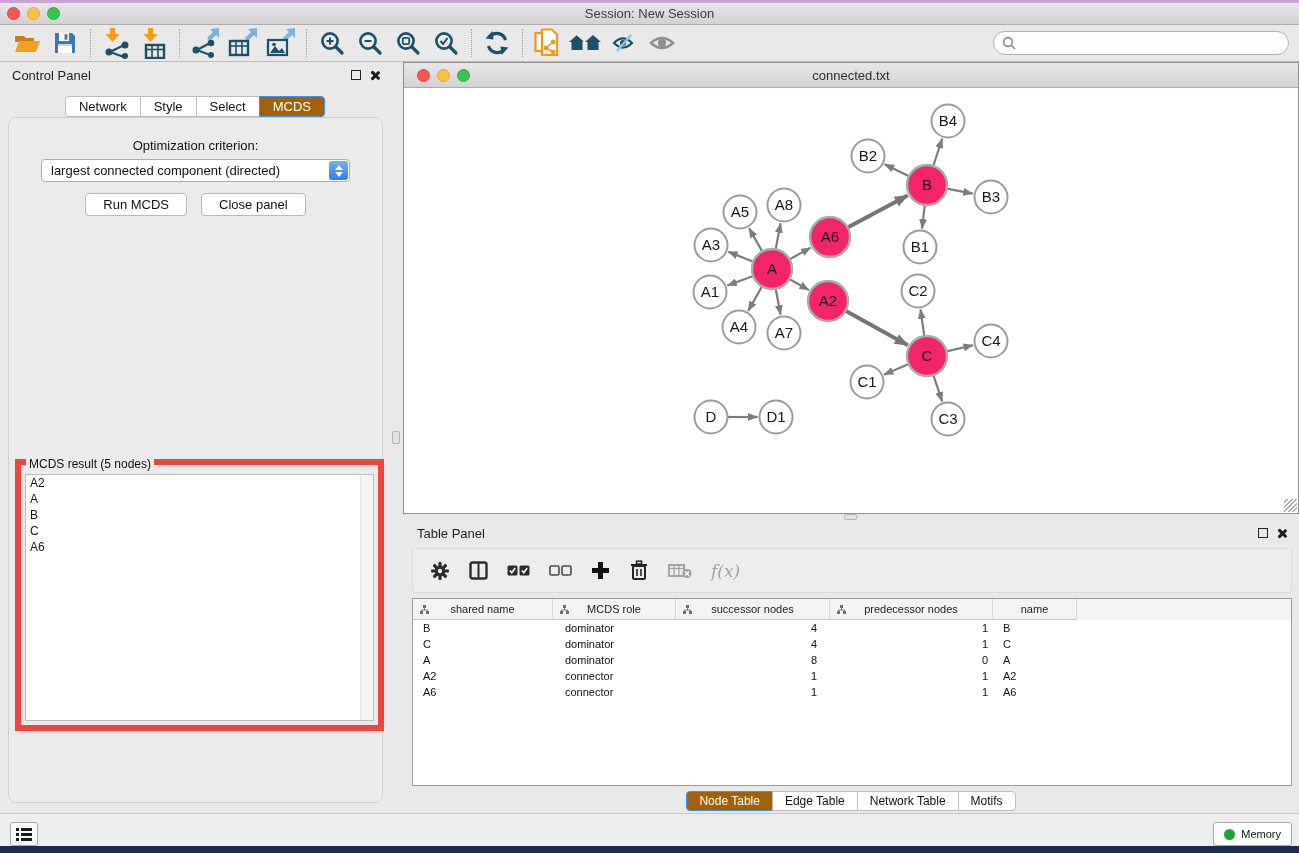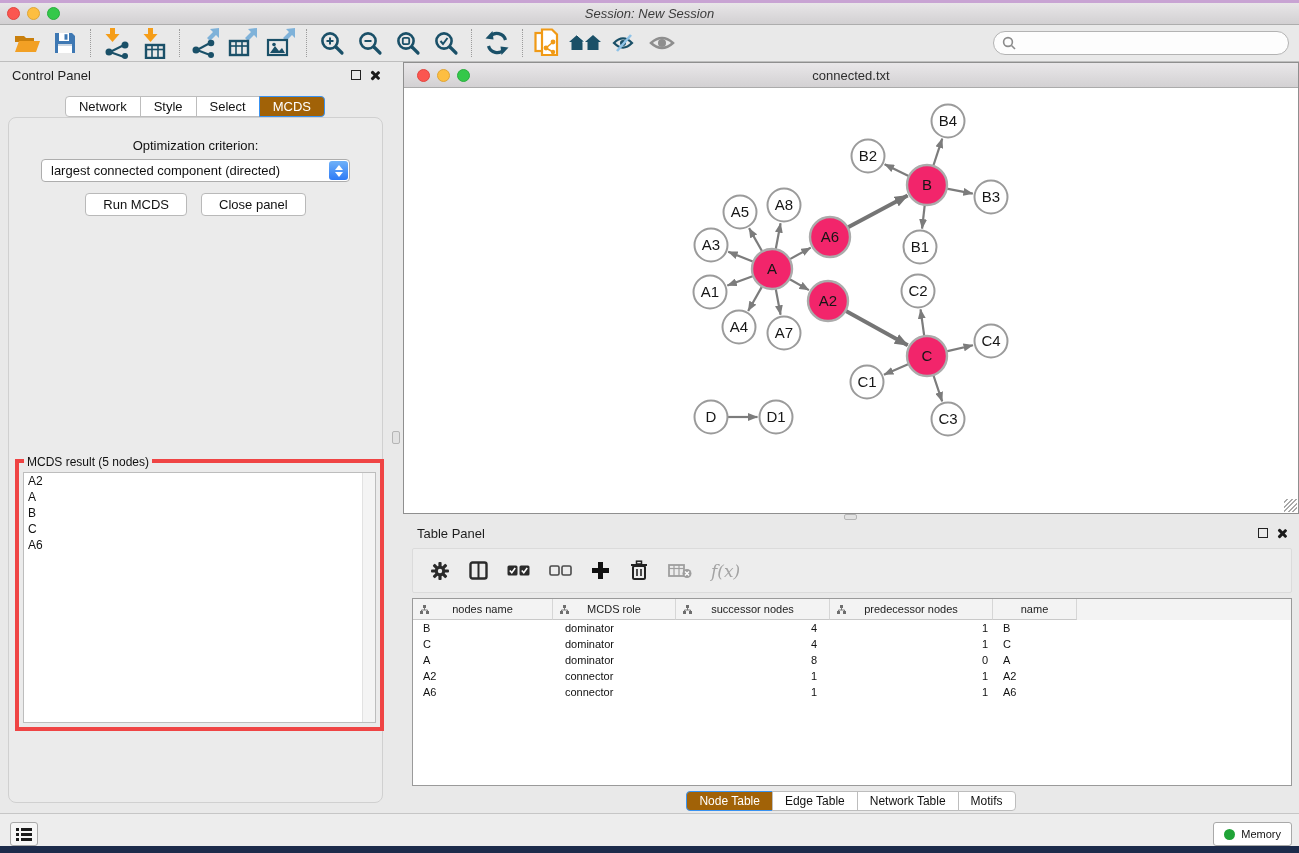--- a/index.html
+++ b/index.html
@@ -3,21 +3,21 @@
 <meta charset="utf-8">
 <style>
   * { margin:0; padding:0; box-sizing:border-box; }
   html,body { width:1299px; height:853px; font-family:"Liberation Sans",sans-serif; background:#E9E9E9; overflow:hidden; }
   .screen { position:relative; width:1299px; height:853px; background:#E9E9E9; }
 
   
   .purple-strip { position:absolute; left:0; top:0; width:100%; height:3px; background:#C8A3D3; }
   .titlebar { position:absolute; left:0; top:3px; width:100%; height:22px;
     background:linear-gradient(#E8E6E8,#D2D0D2); border-bottom:1px solid #ADADAD;
-    display:flex; align-items:center;font-style:italic; }
+    display:flex; align-items:center; }
   .tl-dots { position:absolute; left:7px; top:4px; display:flex; gap:7px; }
   .dot { width:13px; height:13px; border-radius:50%; }
   .dot.red { background:#FB5650; border:1px solid #E2453F; }
   .dot.yellow { background:#FDBE41; border:1px solid #E0A535; }
   .dot.green { background:#34C84A; border:1px solid #2AAD3E; }
   .tb-title { width:100%; text-align:center; font-size:13px; color:#3C3C3C; }
 
   
   .toolbar { position:absolute; left:0; top:25px; width:100%; height:37px; background:#E9E9E9;
     border-bottom:1px solid #BEBEBE; display:flex; align-items:center; padding:0 10px 0 8px; }
@@ -51,21 +51,21 @@
   .dropdown { position:relative; margin:6px auto 0 auto; width:309px; height:23px; background:#fff;
     border:1px solid #ADADAD; border-radius:4px; font-size:13px; color:#111; line-height:21px; padding-left:9px; }
   .stepper { position:absolute; right:1px; top:1px; width:19px; height:19px; border-radius:3px;
     background:linear-gradient(#6FB1F8,#2E7BF6); display:flex; flex-direction:column; align-items:center; justify-content:center; gap:2px; }
   .stepper .up { width:0; height:0; border-left:4px solid transparent; border-right:4px solid transparent; border-bottom:5px solid #fff; }
   .stepper .down { width:0; height:0; border-left:4px solid transparent; border-right:4px solid transparent; border-top:5px solid #fff; }
   .cp-buttons { display:flex; justify-content:center; gap:14px; margin-top:11px; }
   .btn { background:#fff; border:1px solid #B9B9B9; border-radius:4px; height:23px; padding:0 17px;
     font-size:13px; color:#111; display:flex; align-items:center; }
 
-  .fieldset { position:absolute; left:6px; top:341px; width:369px; height:272px; border:4px solid #ef4444; }
+  .fieldset { position:absolute; left:6px; top:341px; width:369px; height:272px; border:6px solid #ef4444; }
   .legend { position:absolute; top:-8px; left:5px; background:#EBEBEB; padding:0 3px; font-size:12px; color:#111; }
   .mcds-list { position:absolute; left:4px; top:9px; right:4px; bottom:4px; background:#fff; border:1px solid #BDBDBD; overflow:hidden; }
   .mcds-scroll { position:absolute; right:0; top:0; width:13px; height:100%; background:#F4F4F4; border-left:1px solid #E2E2E2; }
   .mcds-item { font-size:12px; color:#111; line-height:16px; padding-left:4px; }
 
   
   .divider-v { position:absolute; left:390px; top:0; width:13px; height:751px; }
   .grip-v { position:absolute; left:2px; top:369px; width:8px; height:13px; background:#E2E2E2; border:1px solid #B5B5B5; border-radius:2px; }
 
   
@@ -534,21 +534,21 @@
           <div class="thead" id="tbl-head">
               <div class="th" style="width: 140px;">
                 <span class="hier"><svg width="9" height="9" viewBox="0 0 9 9">
                     <g fill="#6E6E6E">
                       <rect x="3" y="0" width="3" height="3"></rect>
                       <rect x="0" y="6" width="3" height="3"></rect>
                       <rect x="6" y="6" width="3" height="3"></rect>
                     </g>
                     <path d="M4.5 3 v2 M1.5 6 v-1 h6 v1" fill="none" stroke="#6E6E6E" stroke-width="0.9"></path>
                   </svg></span>
-                <span>nodes name</span>
+                <span>shared name</span>
               </div>
               <div class="th" style="width: 123px;">
                 <span class="hier"><svg width="9" height="9" viewBox="0 0 9 9">
                     <g fill="#6E6E6E">
                       <rect x="3" y="0" width="3" height="3"></rect>
                       <rect x="0" y="6" width="3" height="3"></rect>
                       <rect x="6" y="6" width="3" height="3"></rect>
                     </g>
                     <path d="M4.5 3 v2 M1.5 6 v-1 h6 v1" fill="none" stroke="#6E6E6E" stroke-width="0.9"></path>
                   </svg></span>

